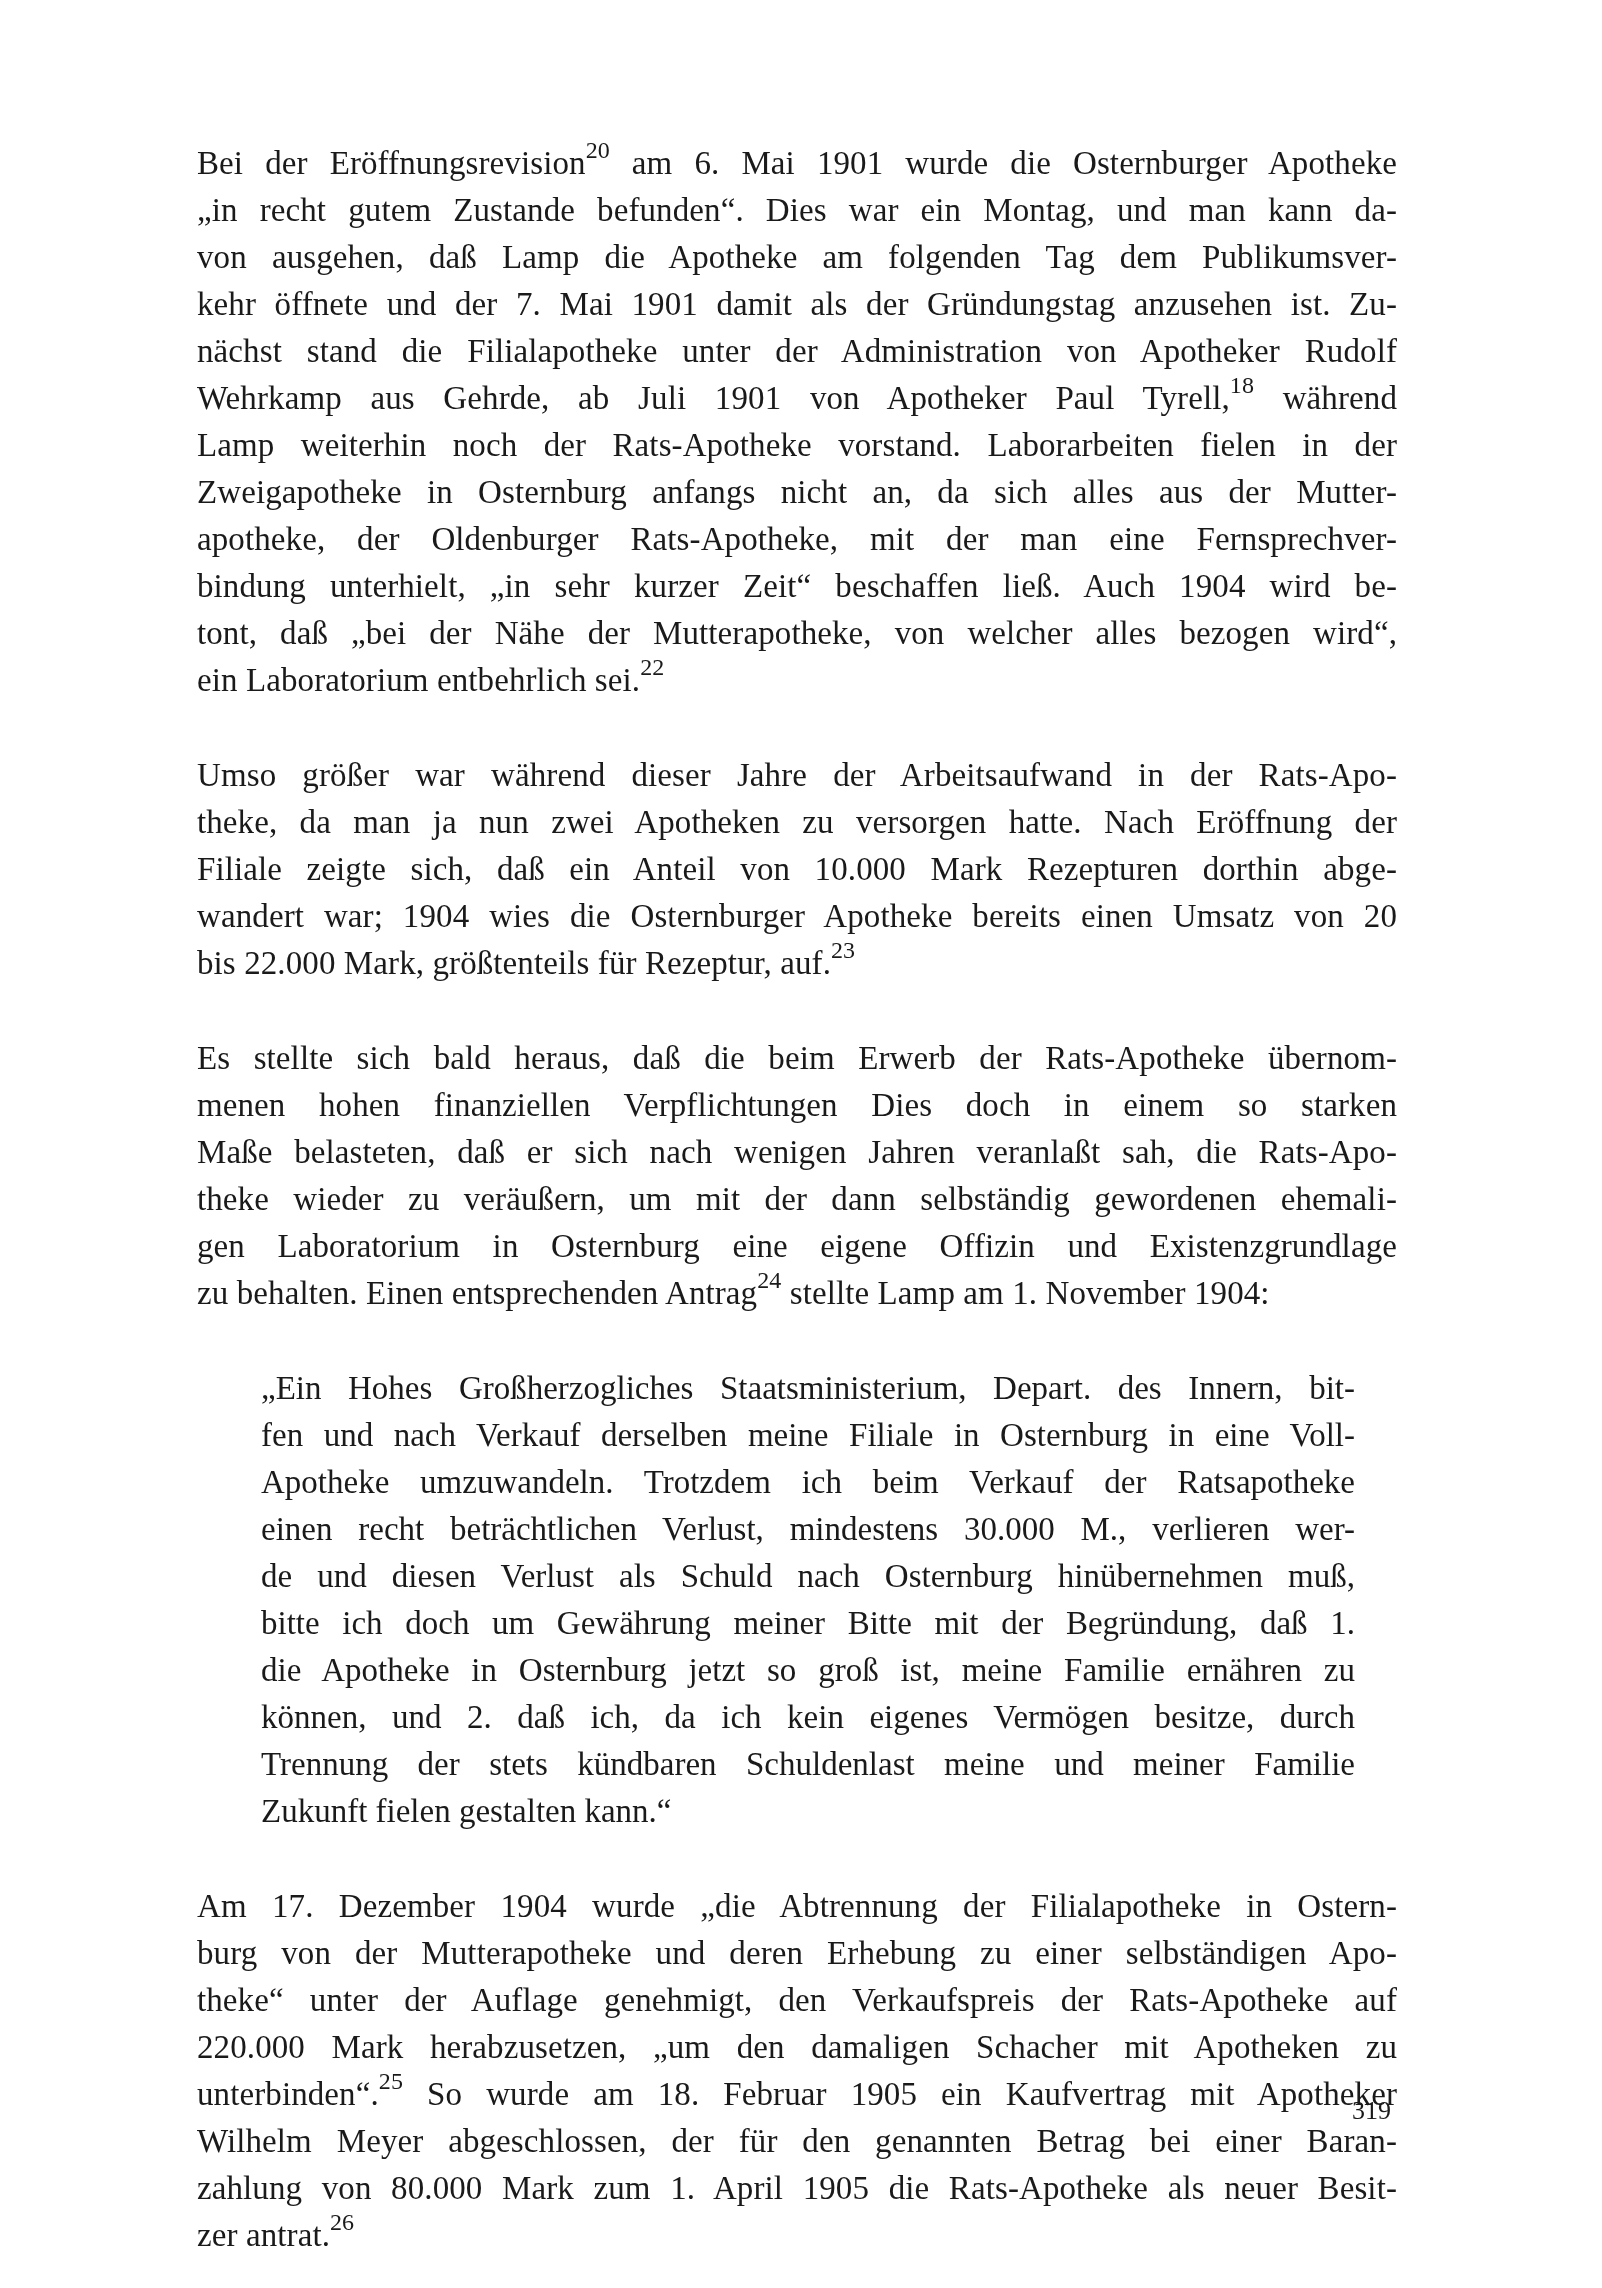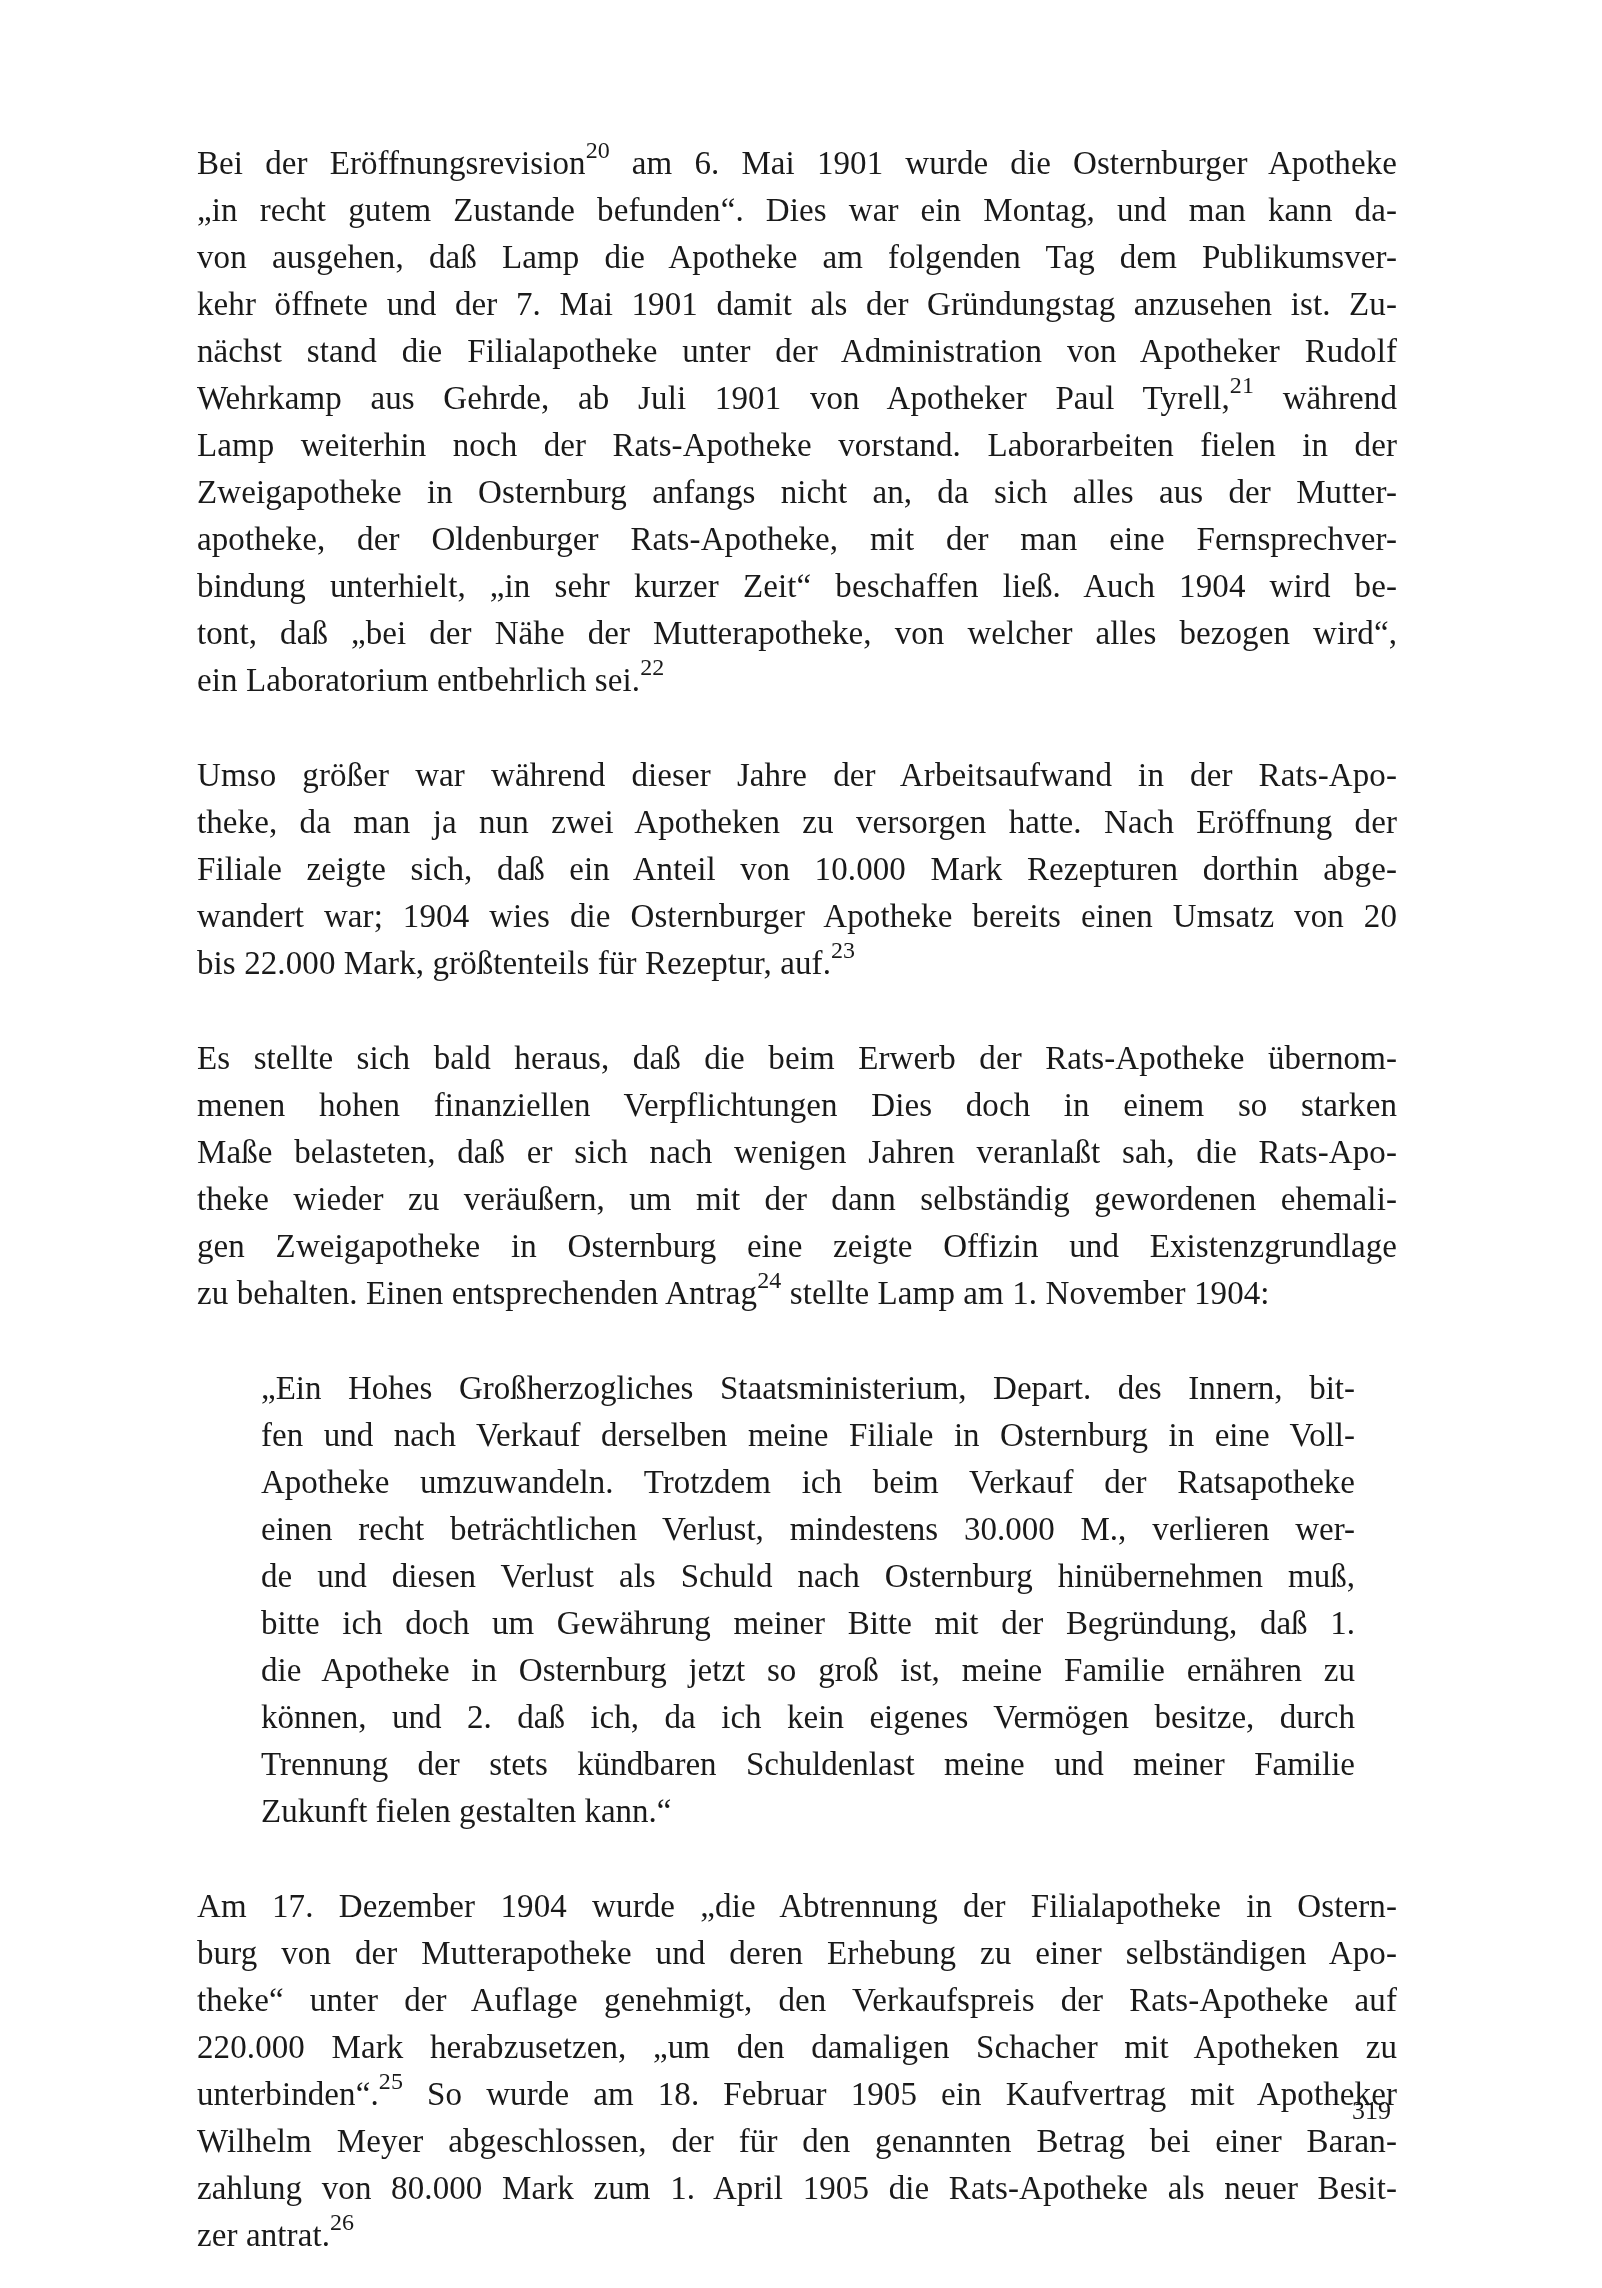--- a/index.html
+++ b/index.html
@@ -59,41 +59,41 @@
 </head>
 <body>
 
 <div class="page">
   <div class="para">
       <span class="line">Bei der Eröffnungsrevision<sup>20</sup> am 6. Mai 1901 wurde die Osternburger Apotheke</span>
       <span class="line">„in recht gutem Zustande befunden“. Dies war ein Montag, und man kann da-</span>
       <span class="line">von ausgehen, daß Lamp die Apotheke am folgenden Tag dem Publikumsver-</span>
       <span class="line">kehr öffnete und der 7. Mai 1901 damit als der Gründungstag anzusehen ist. Zu-</span>
       <span class="line">nächst stand die Filialapotheke unter der Administration von Apotheker Rudolf</span>
-      <span class="line">Wehrkamp aus Gehrde, ab Juli 1901 von Apotheker Paul Tyrell,<sup>21</sup> während</span>
+      <span class="line">Wehrkamp aus Gehrde, ab Juli 1901 von Apotheker Paul Tyrell,<sup>18</sup> während</span>
       <span class="line">Lamp weiterhin noch der Rats-Apotheke vorstand. Laborarbeiten fielen in der</span>
       <span class="line">Zweigapotheke in Osternburg anfangs nicht an, da sich alles aus der Mutter-</span>
       <span class="line">apotheke, der Oldenburger Rats-Apotheke, mit der man eine Fernsprechver-</span>
       <span class="line">bindung unterhielt, „in sehr kurzer Zeit“ beschaffen ließ. Auch 1904 wird be-</span>
       <span class="line">tont, daß „bei der Nähe der Mutterapotheke, von welcher alles bezogen wird“,</span>
       <span class="line last">ein Laboratorium entbehrlich sei.<sup>22</sup></span>
     </div>
   <div class="para">
       <span class="line">Umso größer war während dieser Jahre der Arbeitsaufwand in der Rats-Apo-</span>
       <span class="line">theke, da man ja nun zwei Apotheken zu versorgen hatte. Nach Eröffnung der</span>
       <span class="line">Filiale zeigte sich, daß ein Anteil von 10.000 Mark Rezepturen dorthin abge-</span>
       <span class="line">wandert war; 1904 wies die Osternburger Apotheke bereits einen Umsatz von 20</span>
       <span class="line last">bis 22.000 Mark, größtenteils für Rezeptur, auf.<sup>23</sup></span>
     </div>
   <div class="para">
       <span class="line">Es stellte sich bald heraus, daß die beim Erwerb der Rats-Apotheke übernom-</span>
       <span class="line">menen hohen finanziellen Verpflichtungen Dies doch in einem so starken</span>
       <span class="line">Maße belasteten, daß er sich nach wenigen Jahren veranlaßt sah, die Rats-Apo-</span>
       <span class="line">theke wieder zu veräußern, um mit der dann selbständig gewordenen ehemali-</span>
-      <span class="line">gen Zweigapotheke in Osternburg eine zeigte Offizin und Existenzgrundlage</span>
+      <span class="line">gen Laboratorium in Osternburg eine eigene Offizin und Existenzgrundlage</span>
       <span class="line last">zu behalten. Einen entsprechenden Antrag<sup>24</sup> stellte Lamp am 1. November 1904:</span>
     </div>
   <div class="quote">
       <span class="line">„Ein Hohes Großherzogliches Staatsministerium, Depart. des Innern, bit-</span>
       <span class="line">fen und nach Verkauf derselben meine Filiale in Osternburg in eine Voll-</span>
       <span class="line">Apotheke umzuwandeln. Trotzdem ich beim Verkauf der Ratsapotheke</span>
       <span class="line">einen recht beträchtlichen Verlust, mindestens 30.000 M., verlieren wer-</span>
       <span class="line">de und diesen Verlust als Schuld nach Osternburg hinübernehmen muß,</span>
       <span class="line">bitte ich doch um Gewährung meiner Bitte mit der Begründung, daß 1.</span>
       <span class="line">die Apotheke in Osternburg jetzt so groß ist, meine Familie ernähren zu</span>

